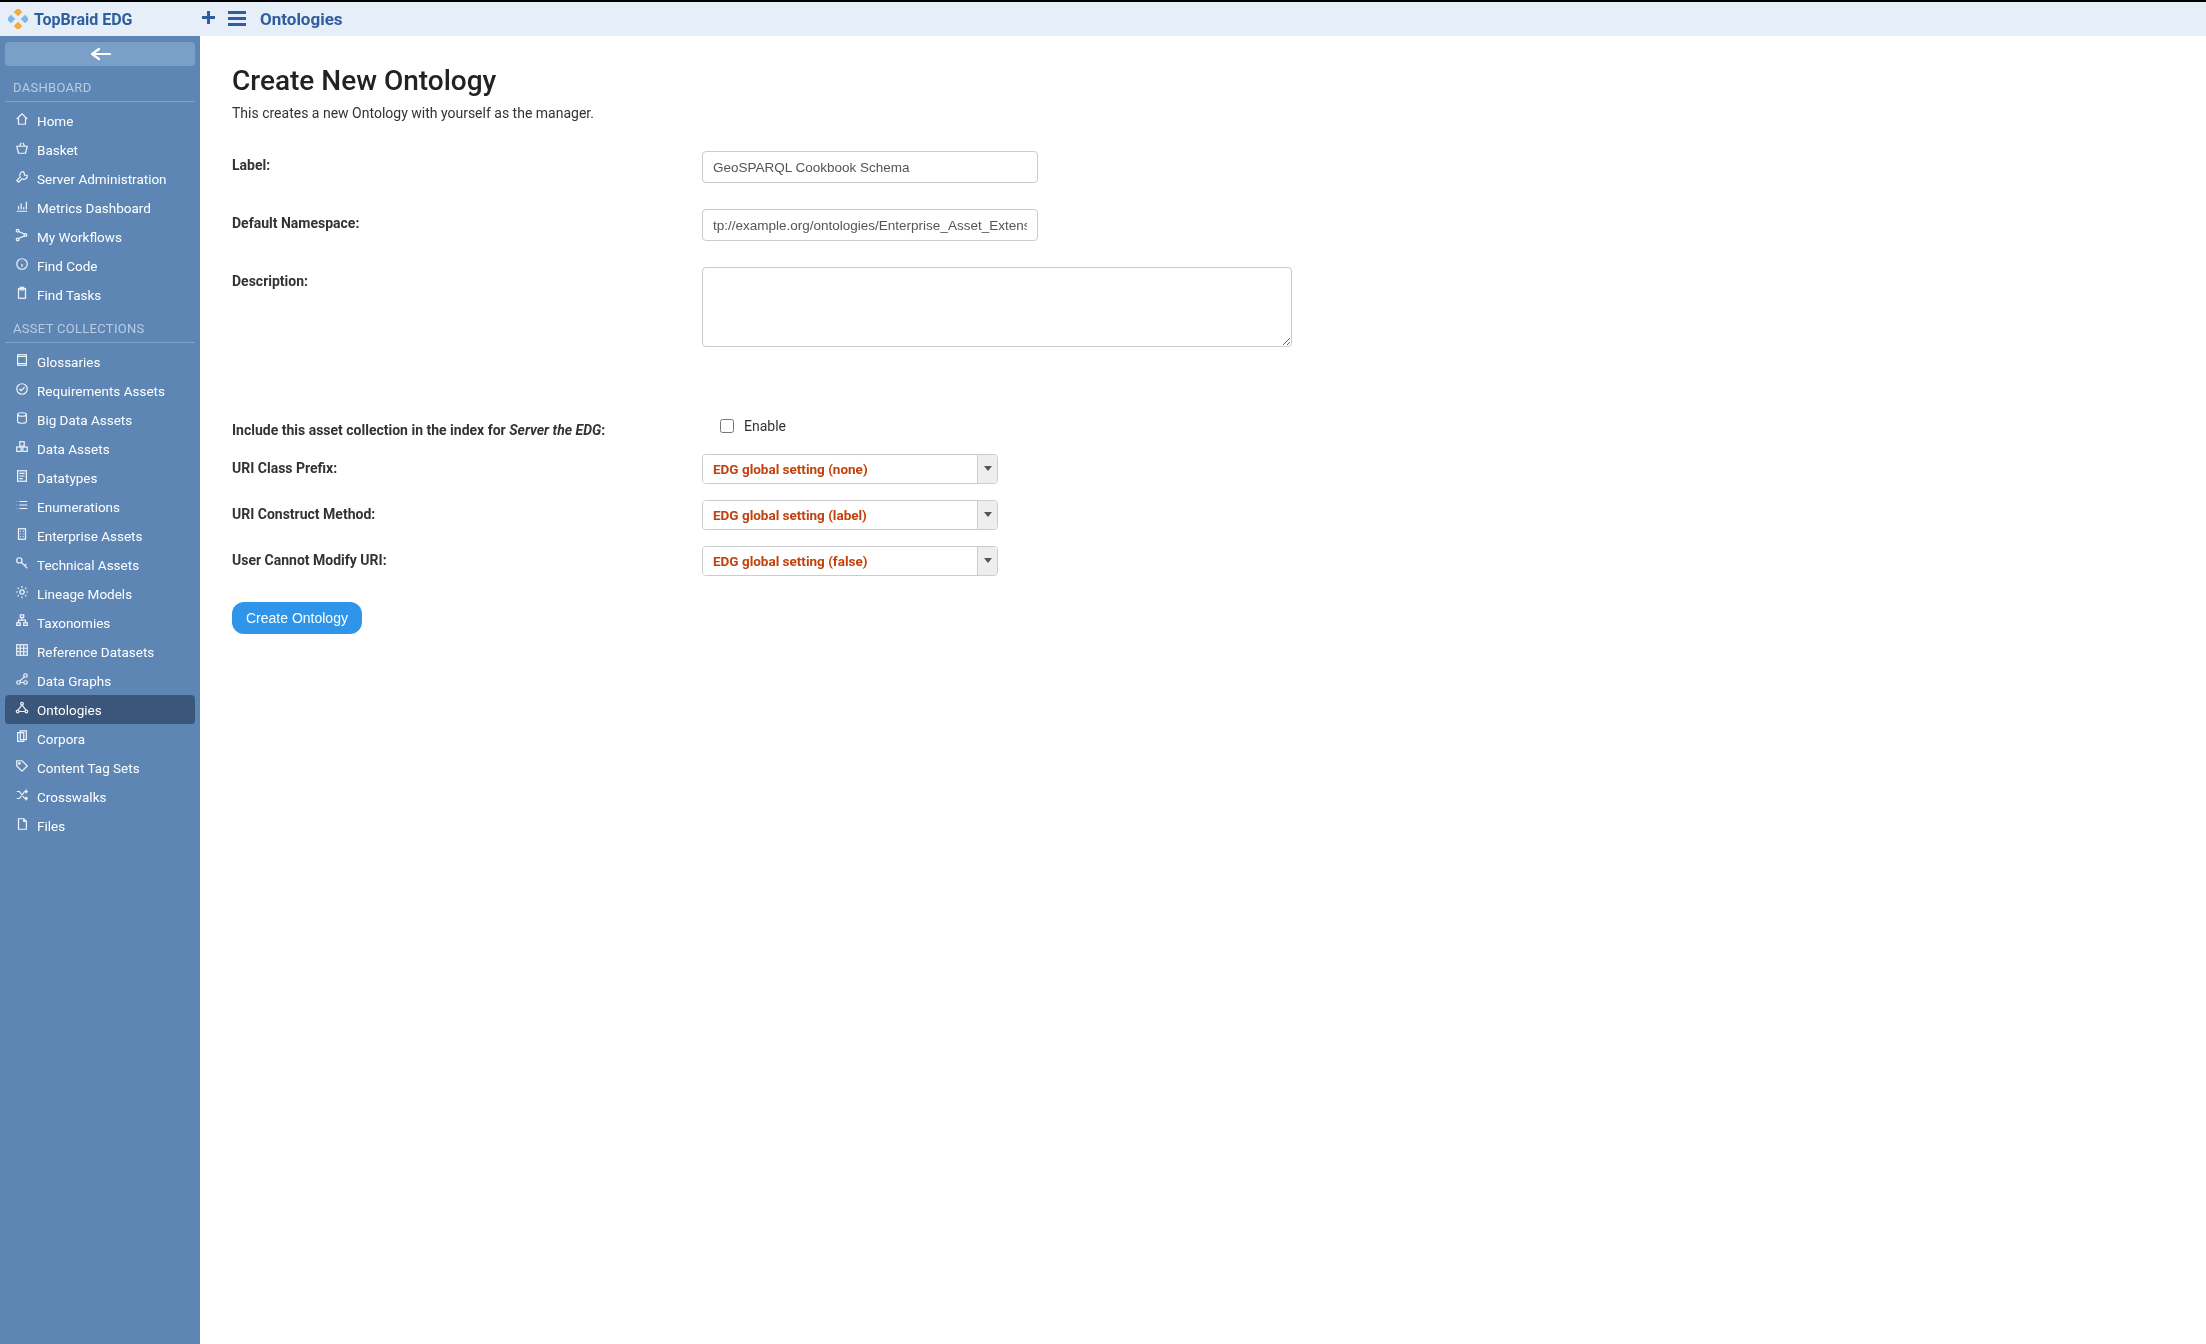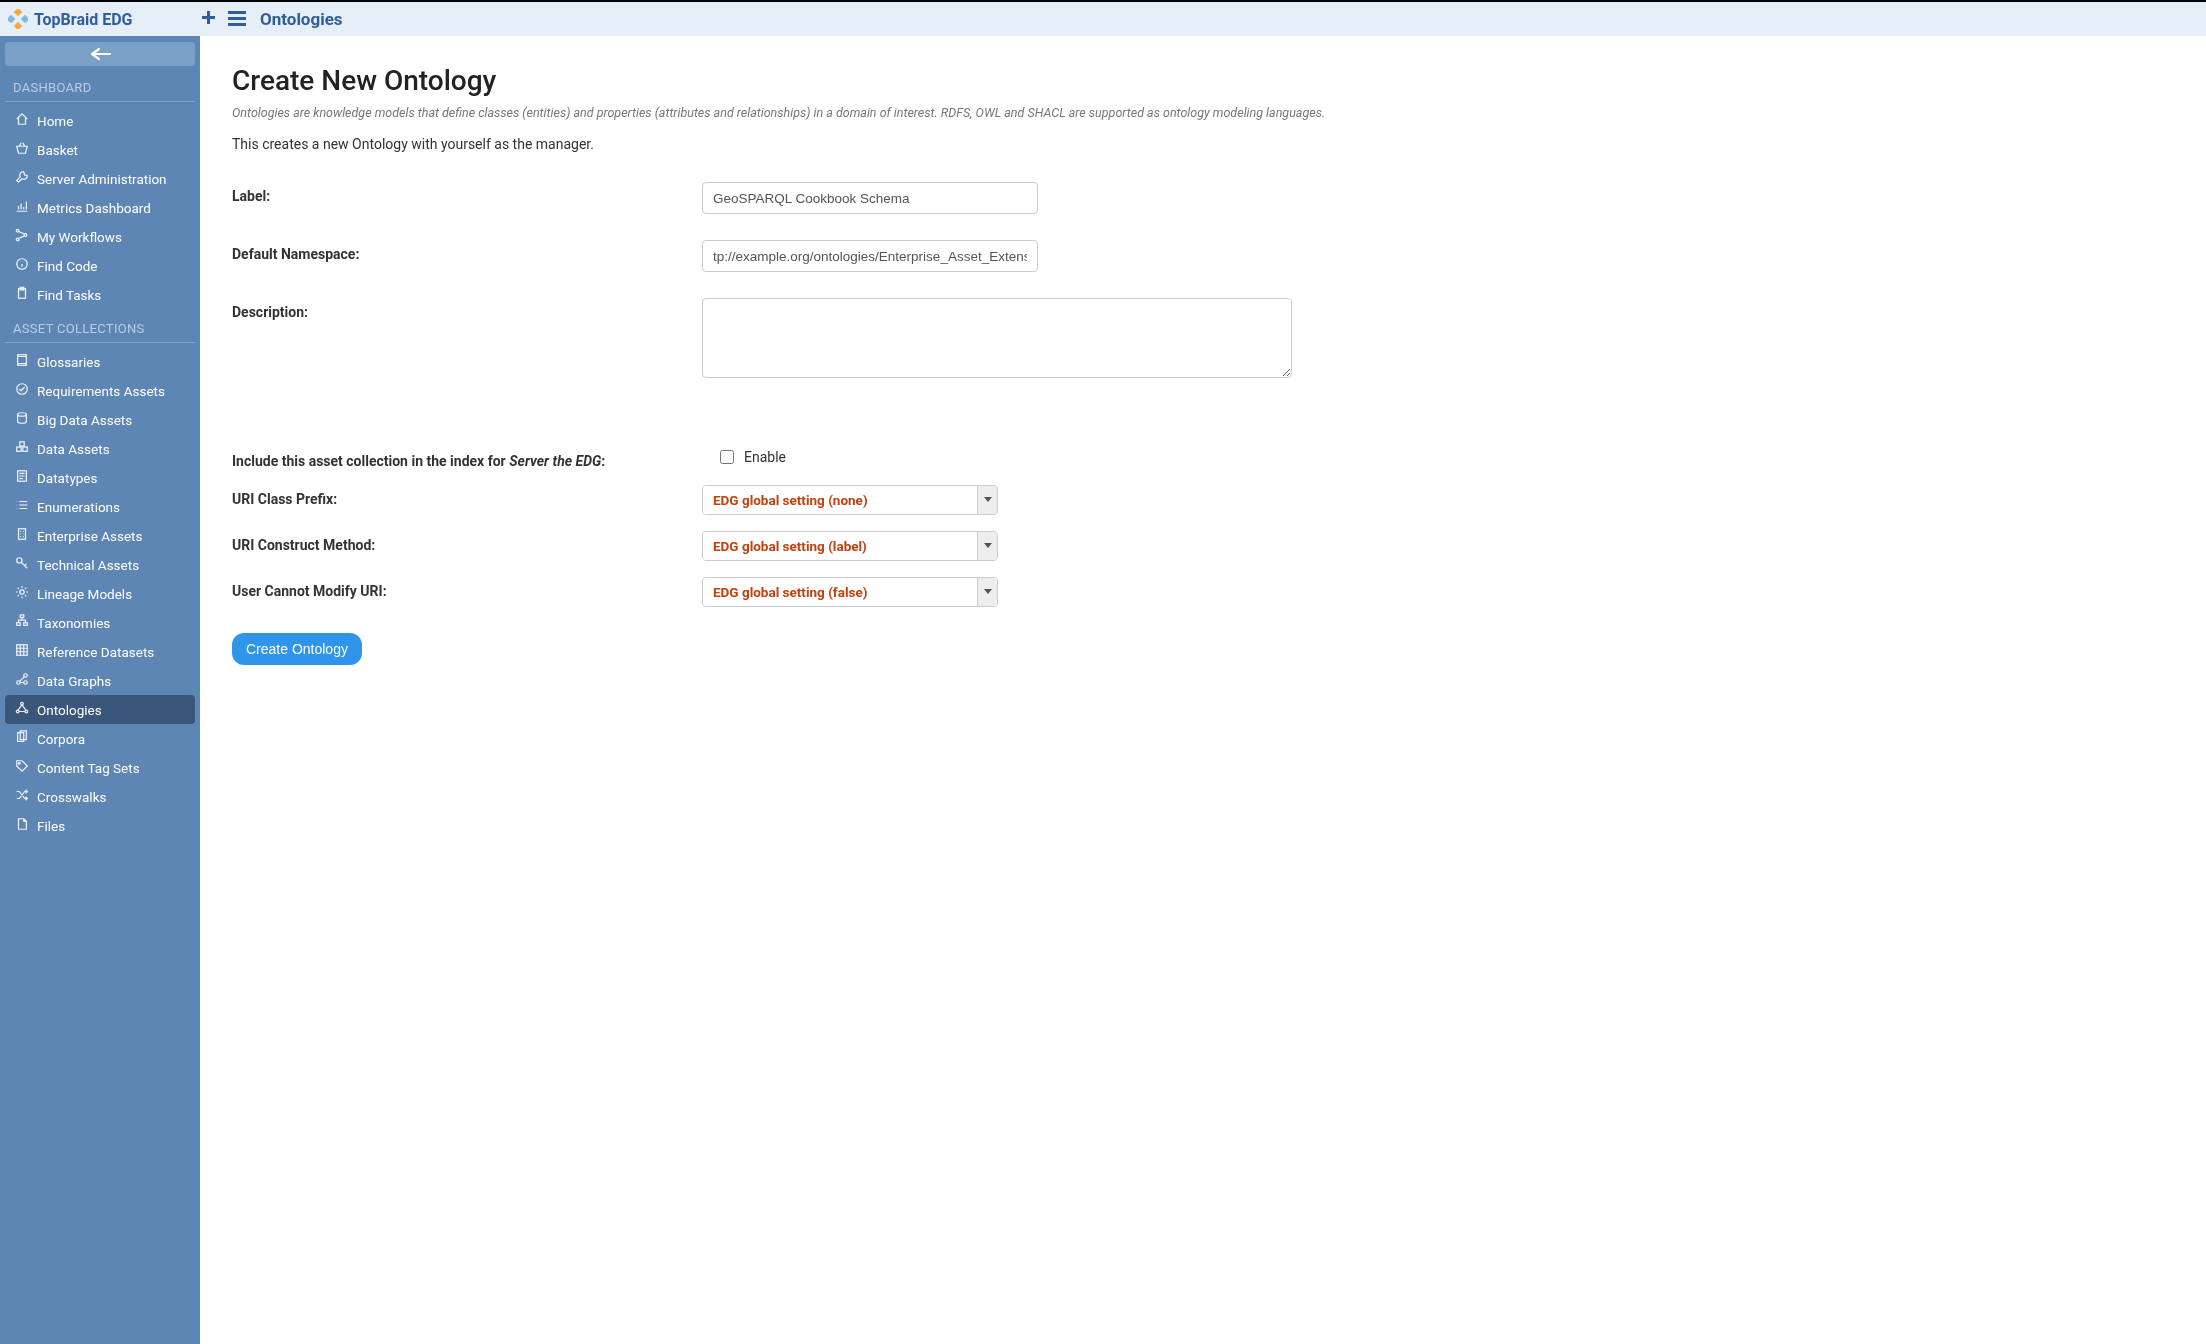--- a/index.html
+++ b/index.html
@@ -411,21 +411,20 @@
           <span><svg width="14" height="14" viewBox="0 0 16 16" fill="none" stroke="#fff" stroke-width="1.4">
               <path d="M4 2 H10 L13 5 V14 H4 Z M10 2 V5 H13"></path>
             </svg></span>
           <span>Files</span>
         </div>
       </div>
   </div>
 
   <div class="main">
     <h1 class="page-title">Create New Ontology</h1>
-    <div class="page-help">Ontologies are knowledge models that define classes (entities) and properties (attributes and relationships) in a domain of interest. RDFS, OWL and SHACL are supported as ontology modeling languages.</div>
     <div class="page-intro">This creates a new Ontology with yourself as the manager.</div>
 
     <div class="form-row">
       <div class="form-label">Label:</div>
       <div class="form-control">
         <input class="text-input" type="text" value="GeoSPARQL Cookbook Schema" style="">
       </div>
     </div>
 
     <div class="form-row">

